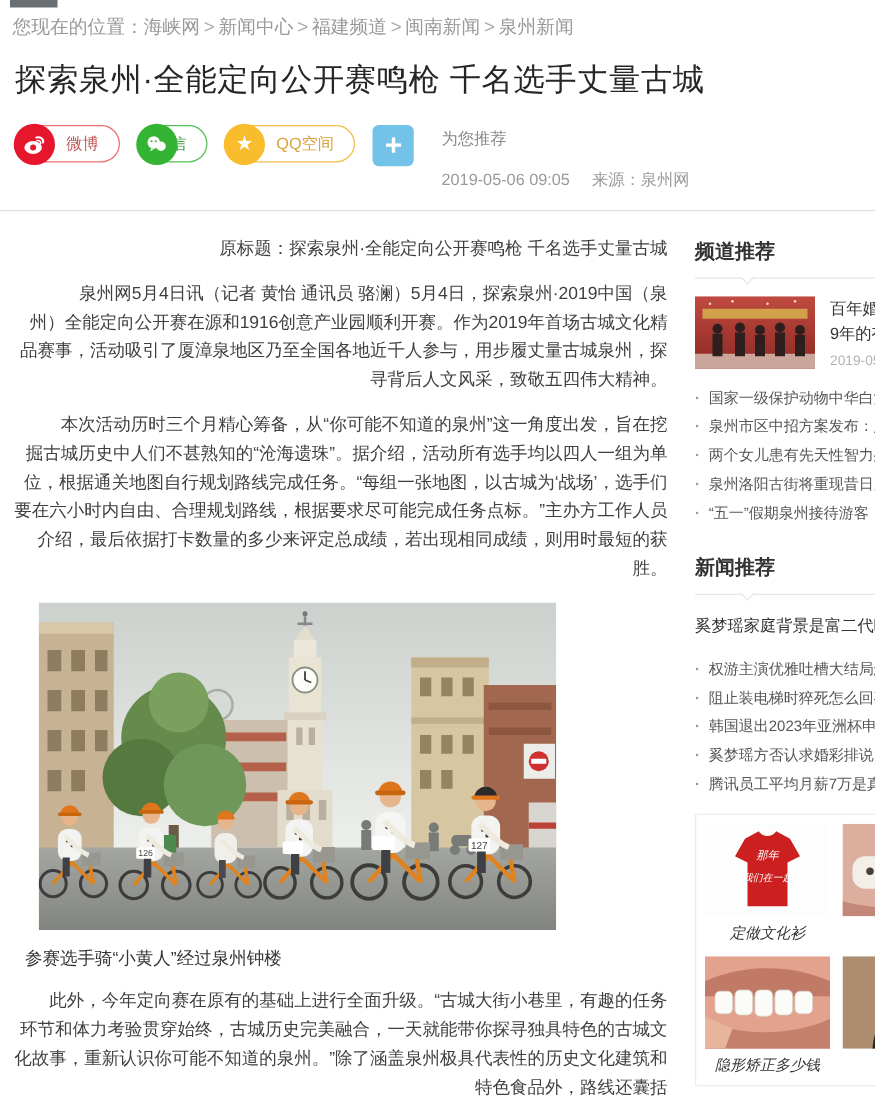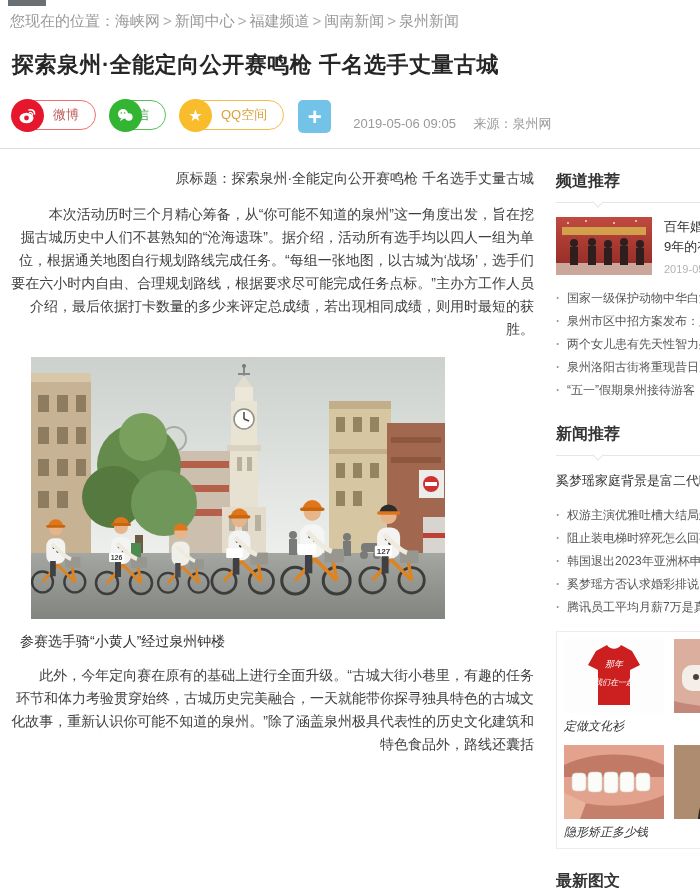--- a/index.html
+++ b/index.html
@@ -12,22 +12,22 @@
 
   .top-artifact { position:absolute; top:0; left:8px; width:38px; height:6px; background:#6a6f73; }
 
   
   .breadcrumb { margin:12px 0 0 10px; font-size:15px; color:#999; }
   .breadcrumb .crumb { color:#999; cursor:pointer; }
   .breadcrumb .crumb-sep { margin:0 3px; color:#aaa; }
 
   
   .article-title {
-    margin:16px 10px 0 12px; font-size:22px; line-height:35px;
-    font-weight:700; color:#262626; letter-spacing:0.5px;
+    margin:16px 10px 0 12px; font-size:25px; line-height:35px;
+    font-weight:400; color:#262626; letter-spacing:0.5px;
   }
 
   
   .share-row { display:flex; align-items:flex-start; margin:18px 0 0 12px; }
   .share-pill {
     position:relative; display:flex; align-items:center; height:30px;
     border-radius:16px; background:#fff; padding:0 16px 0 40px;
     font-size:13px; margin-right:14px; cursor:pointer;
   }
   .pill-weibo  { border:1px solid #ef6f6f; color:#c05a5a; }
@@ -55,21 +55,21 @@
   .content { display:flex; padding-left:10px; }
   .main-col { width:524px; flex:0 0 524px; }
   .side-col { width:240px; flex:0 0 240px; margin-left:22px; }
 
   
   .main-col p {
     font-size:14px; line-height:23px; color:#3f3f3f;
     text-indent:2em; margin-top:13px;text-align:right;
   }
   .main-col p.p-first { margin-top:18px; }
-  .article-figure { width:482px; margin:16px auto 0;font-weight:bold; }
+  .article-figure { width:482px; margin:16px auto 0; }
   .article-figure svg { display:block; }
   .figcaption { margin:14px 0 0 10px; font-size:14px; color:#333; }
 
   
   .side-section-title { font-size:16px; color:#333; font-weight:600; margin-top:22px; padding-bottom:10px; }
   .side-divider { position:relative; height:1px; background:#e6e6e6; }
   .side-divider .notch {
     position:absolute; left:38px; top:-4px; width:8px; height:8px; background:#fff;
     border-right:1px solid #e6e6e6; border-bottom:1px solid #e6e6e6;
     transform:rotate(45deg);
@@ -85,21 +85,21 @@
   .side-list .bullet { color:#999; margin-right:7px; font-weight:700; }
   .news-list { margin-top:14px; }
   .news-featured { margin:16px 0 0; font-size:13px; color:#333; white-space:nowrap; cursor:pointer; font-weight:500; }
 
   .ads-box {
     margin-top:12px; border:1px solid #ececec; padding:7px;
     width:236px; display:flex; flex-wrap:wrap; gap:10px;
   }
   .ad-cell { width:100px; cursor:pointer;font-style:italic; }
   .ad-img { width:100px; height:74px; display:block; }
-  .ad-caption { margin-top:5px; font-size:12px; color:#333; text-align:left; white-space:nowrap; }
+  .ad-caption { margin-top:5px; font-size:12px; color:#333; text-align:center; white-space:nowrap; }
 </style>
 </head>
 <body>
 
 <div class="top-artifact"></div>
 
 <div class="breadcrumb">
   <span>您现在的位置：</span><span class="crumb">海峡网</span><span class="crumb-sep">&gt;</span><span class="crumb">新闻中心</span><span class="crumb-sep">&gt;</span><span class="crumb">福建频道</span><span class="crumb-sep">&gt;</span><span class="crumb">闽南新闻</span><span class="crumb-sep">&gt;</span><span class="crumb">泉州新闻</span>
 </div>
 
@@ -130,33 +130,35 @@
     <span>微信</span>
   </div>
   <div class="share-pill pill-qzone">
     <span class="icon-circle ic-qzone">★</span>
     <span>QQ空间</span>
   </div>
   <div class="share-plus">
     <span>+</span>
   </div>
   <div class="share-meta">
+    <div>为您推荐</div>
     <div class="meta-line2">
       <span>2019-05-06 09:05</span>
       <span class="meta-source">来源：泉州网</span>
     </div>
   </div>
 </div>
 
 <div class="top-divider"></div>
 
 <div class="content">
 
   <div class="main-col">
     <p class="p-first">原标题：探索泉州·全能定向公开赛鸣枪 千名选手丈量古城</p>
+    <p>泉州网5月4日讯（记者 黄怡 通讯员 骆澜）5月4日，探索泉州·2019中国（泉州）全能定向公开赛在源和1916创意产业园顺利开赛。作为2019年首场古城文化精品赛事，活动吸引了厦漳泉地区乃至全国各地近千人参与，用步履丈量古城泉州，探寻背后人文风采，致敬五四伟大精神。</p>
     <p>本次活动历时三个月精心筹备，从“你可能不知道的泉州”这一角度出发，旨在挖掘古城历史中人们不甚熟知的“沧海遗珠”。据介绍，活动所有选手均以四人一组为单位，根据通关地图自行规划路线完成任务。“每组一张地图，以古城为‘战场’，选手们要在六小时内自由、合理规划路线，根据要求尽可能完成任务点标。”主办方工作人员介绍，最后依据打卡数量的多少来评定总成绩，若出现相同成绩，则用时最短的获胜。</p>
 
     <div class="article-figure">
       <svg viewBox="0 0 414 262" width="414" height="262">
         <defs>
           <linearGradient id="sky" x1="0" y1="0" x2="0" y2="1">
             <stop offset="0" stop-color="#ccd1cd"></stop>
               <stop offset="1" stop-color="#edefec"></stop>
           </linearGradient>
           <linearGradient id="road" x1="0" y1="0" x2="0" y2="1">

